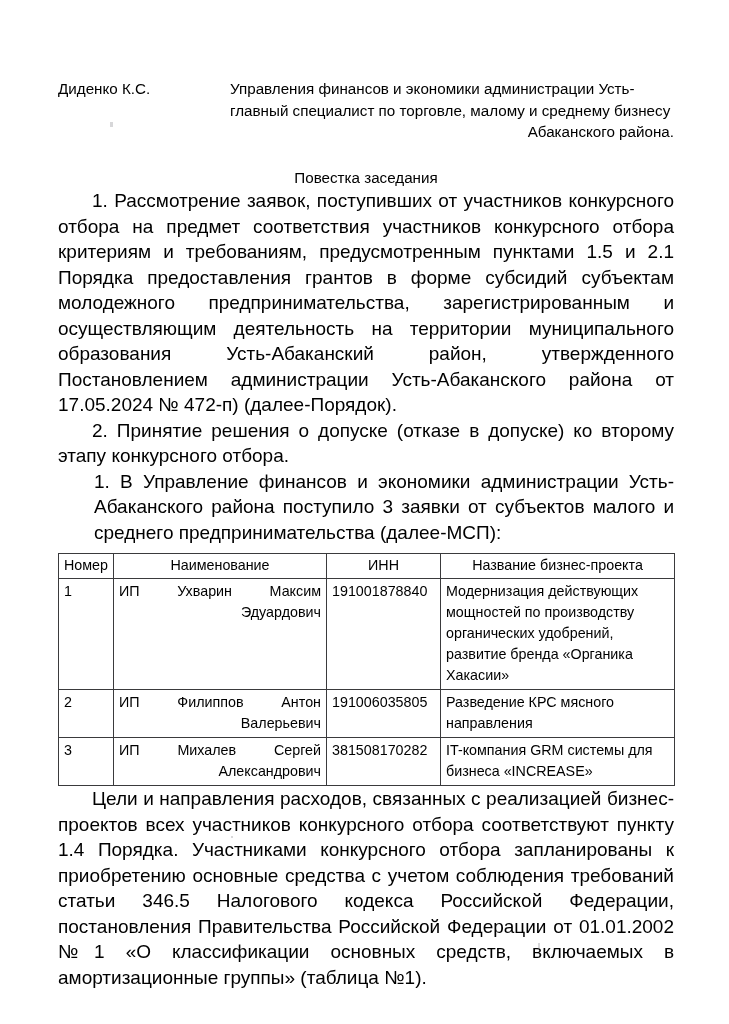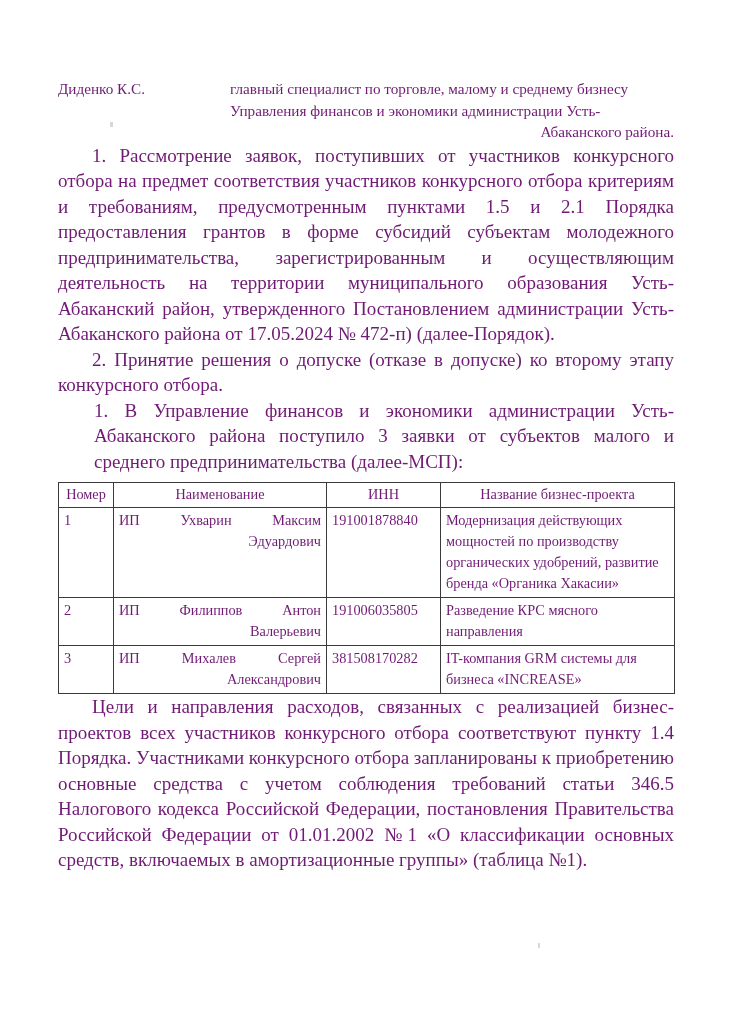--- a/index.html
+++ b/index.html
@@ -6,22 +6,22 @@
     margin: 0;
     padding: 0;
     background: #ffffff;
   }
   .page {
     position: relative;
     width: 729px;
     height: 1024px;
     background: #ffffff;
     overflow: hidden;
-    font-family: Liberation Serif, serif;
-    color: #701a75;
+    font-family: Liberation Sans, sans-serif;
+    color: #000000;
   }
   .content {
     position: absolute;
     left: 58px;
     top: 0;
     width: 616px;
   }
 
   
   .attendee-block {
@@ -126,26 +126,27 @@
 
   <div class="speck" style="left:110px; top:122px; width:3px; height:5px;"></div>
   <div class="speck" style="left:538px; top:943px; width:2px; height:5px;"></div>
   <div class="speck" style="left:231px; top:836px; width:2px; height:2px;"></div>
 
   <div class="content">
 
     <div class="attendee-block">
       <div class="attendee-name">Диденко К.С.</div>
       <div class="attendee-role">
+        <div>Управления финансов и экономики администрации   Усть-</div>
         <div>главный специалист по торговле, малому и среднему бизнесу</div>
-        <div>Управления финансов и экономики администрации   Усть-</div>
         <div class="lastline">Абаканского района.</div>
       </div>
     </div>
 
+    <div class="agenda-title">Повестка заседания</div>
 
     <p class="body">1. Рассмотрение заявок, поступивших от участников конкурсного отбора на предмет соответствия участников конкурсного отбора критериям и требованиям, предусмотренным пунктами 1.5 и 2.1 Порядка предоставления грантов в форме субсидий субъектам молодежного предпринимательства, зарегистрированным и осуществляющим деятельность на территории  муниципального образования Усть-Абаканский район, утвержденного Постановлением администрации Усть-Абаканского района от 17.05.2024 № 472-п) (далее-Порядок).</p>
     <p class="body">2. Принятие решения о допуске (отказе в допуске) ко второму этапу конкурсного отбора.</p>
 
     <p class="body noindent">1. В Управление финансов и экономики администрации Усть-Абаканского района поступило 3 заявки от субъектов малого и среднего предпринимательства (далее-МСП):</p>
 
     <table class="apps">
       <colgroup>
         <col class="c-num">
           <col class="c-name">

